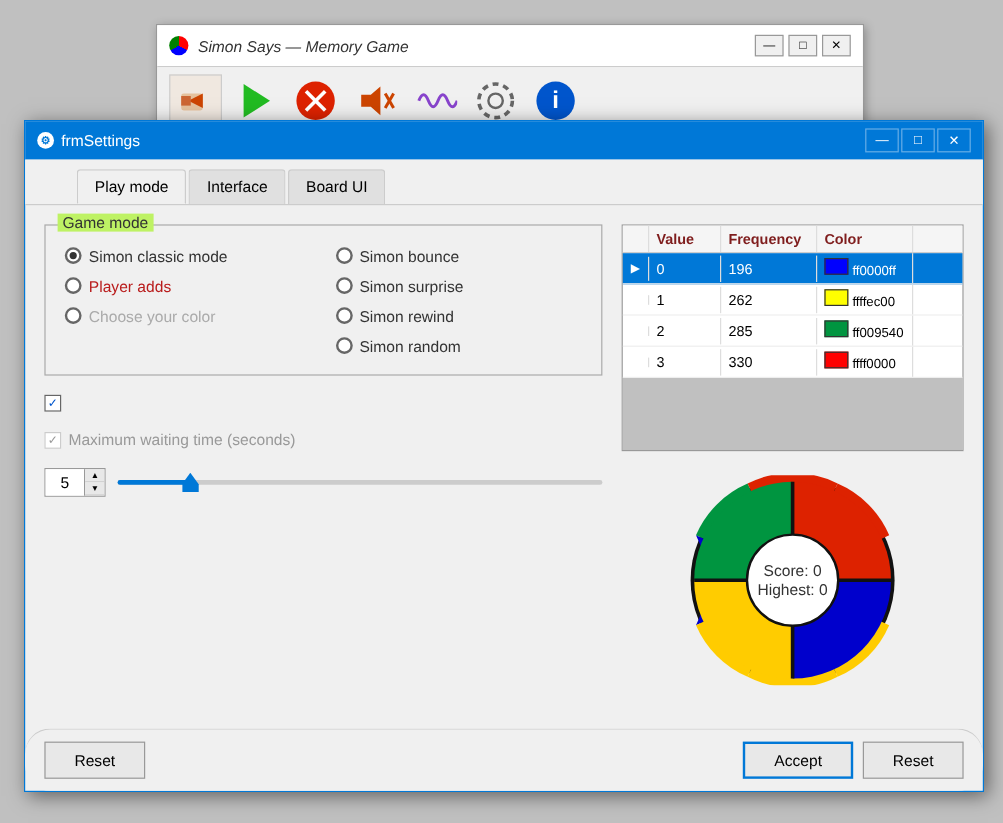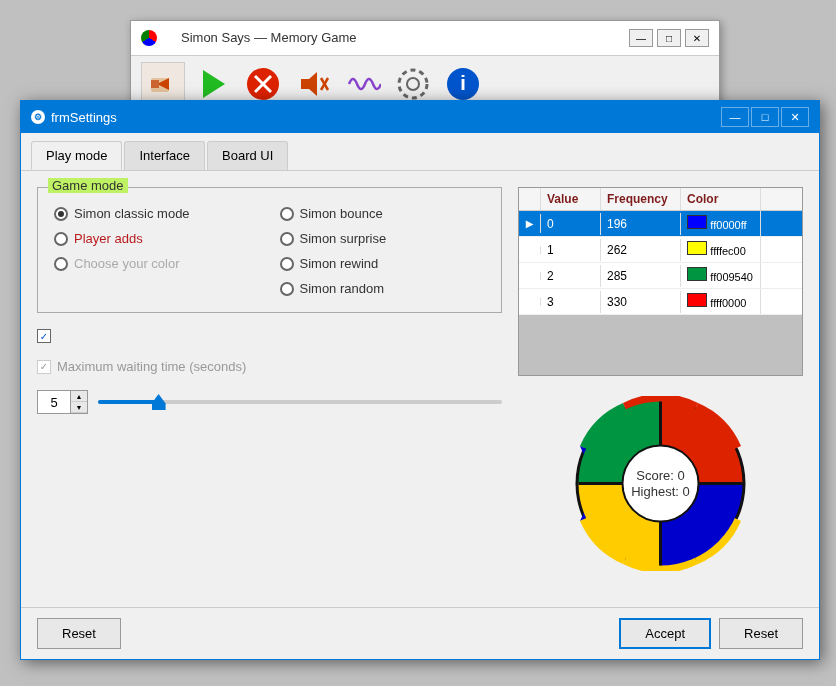--- a/index.html
+++ b/index.html
@@ -27,24 +27,25 @@
     .bg-titlebar {
       background: #ffffff;
       border-bottom: 1px solid #ccc;
       padding: 8px 10px;
       display: flex;
       align-items: center;
       justify-content: space-between;
     }
     .bg-titlebar-left {
       display: flex;
-      align-items: flex-start;
-      gap: 24px;
+      align-items: flex-end;
+      gap: 8px;
       font-size: 13px;
       color: #333;
+      font-style: italic;
     }
     .bg-titlebar-icon {
       width: 16px;
       height: 16px;
       border-radius: 50%;
       background: conic-gradient(red 0deg 120deg, blue 120deg 240deg, green 240deg 360deg);
     }
     .bg-titlebar-controls {
       display: flex;
       gap: 4px;
@@ -149,20 +150,21 @@
       background: #e0e0e0;
       cursor: pointer;
       margin-right: 2px;
       font-size: 13px;
       border-radius: 3px 3px 0 0;
     }
     .tab.active {
       background: #f0f0f0;
       border-bottom: 1px solid #f0f0f0;
       z-index: 1;
+      margin-left: 33px;
     }
 
     
     .dialog-content {
       display: flex;
       padding: 16px;
       gap: 16px;
       height: calc(100% - 100px);
     }
 
@@ -190,21 +192,20 @@
       color: #333;
     }
     .radio-grid {
       display: grid;
       grid-template-columns: 1fr 1fr;
       gap: 10px 20px;
       margin-top: 6px;
     }
     .radio-item {
       display: flex;
-      align-items: center;
       gap: 6px;
       cursor: pointer;
     }
     .radio-circle {
       width: 14px;
       height: 14px;
       border: 2px solid #666;
       border-radius: 50%;
       display: flex;
       align-items: center;
@@ -366,20 +367,21 @@
     .dialog-footer {
       display: flex;
       justify-content: space-between;
       padding: 10px 16px;
       border-top: 1px solid #ccc;
       position: absolute;
       bottom: 0;
       left: 0;
       right: 0;
       background: #f0f0f0;
+      border-radius: 21px;
     }
     .footer-right {
       display: flex;
       gap: 8px;
     }
     .btn {
       padding: 6px 24px;
       font-size: 13px;
       border: 1px solid #999;
       background: #e8e8e8;

